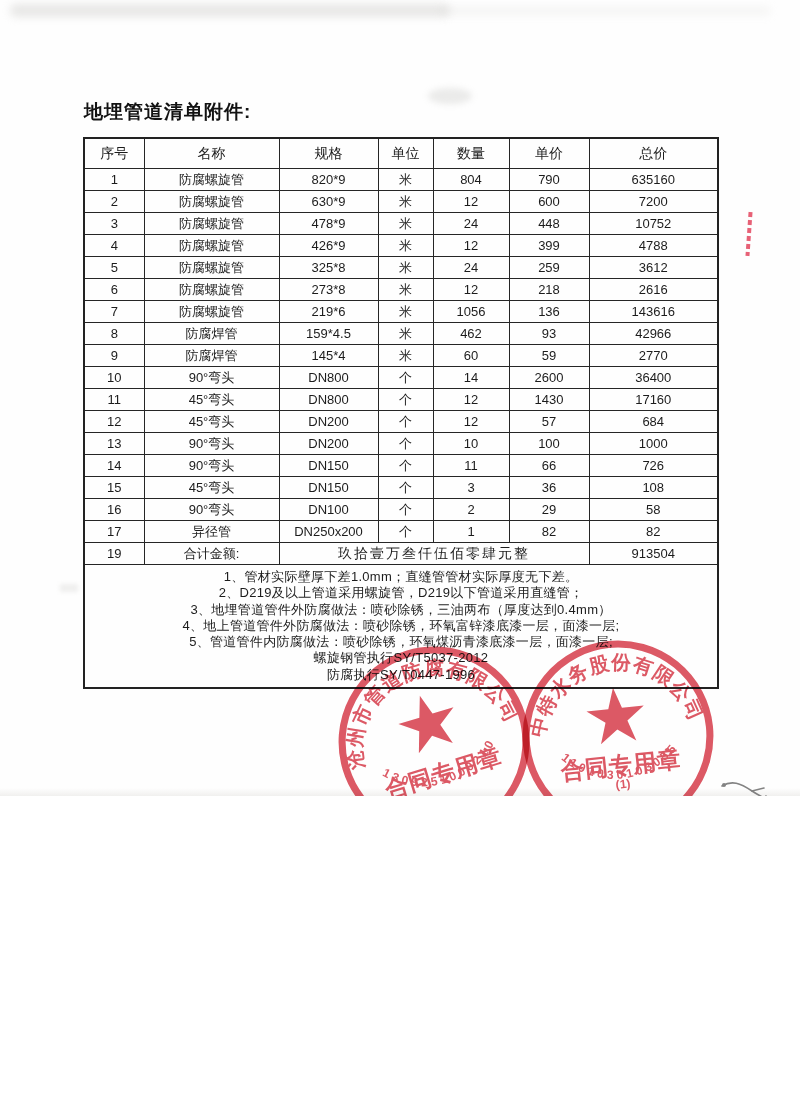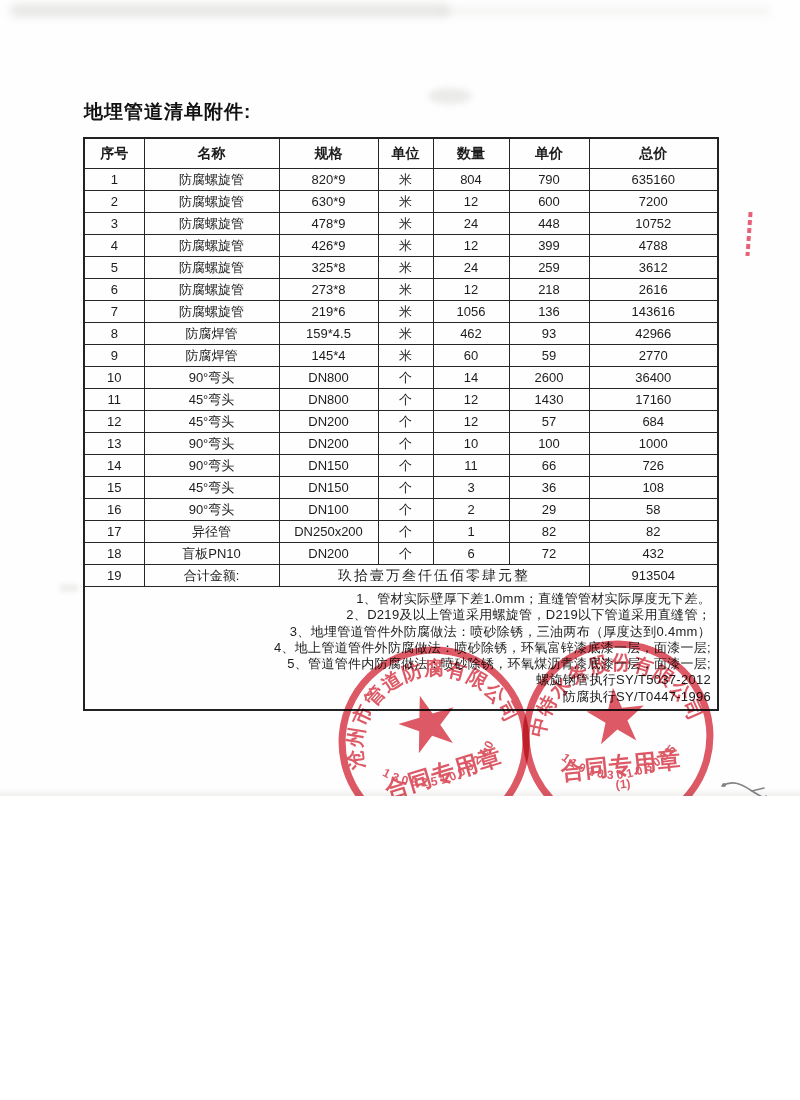--- a/index.html
+++ b/index.html
@@ -30,27 +30,27 @@
   .doc-table{
     position:absolute;top:137px;left:83px;width:634px;
     border-collapse:collapse;table-layout:fixed;
     font-size:13px;color:#1c1c1c;
   }
   .doc-table th,.doc-table td{
     border:1.5px solid #262626;text-align:center;vertical-align:middle;
     padding:0 2px;overflow:hidden;white-space:nowrap;
   }
   .doc-table{border:2.5px solid #222;}
-  .doc-table th{height:29px;font-size:14px;font-weight:bold;}
+  .doc-table th{height:29px;font-size:14px;font-weight:normal;}
   .doc-table td{height:21px;}
   .col-no{width:60px;} .col-name{width:135px;} .col-spec{width:99px;}
   .col-unit{width:55px;} .col-qty{width:76px;} .col-price{width:80px;} .col-total{width:129px;}
   td.amount-words{font-size:14px;letter-spacing:2px;font-weight:500;}
   td.notes-cell{height:114px;padding:4px 6px;white-space:normal;}
-  .note-line{font-size:13px;line-height:16.3px;text-align:right;letter-spacing:.3px;}
+  .note-line{font-size:13px;line-height:16.3px;text-align:center;letter-spacing:.3px;}
 
   
   .stamp{position:absolute;color:#d8404e;opacity:.87;mix-blend-mode:multiply;}
   .stamp-left{top:641px;left:333px;transform:rotate(-17deg);}
   .stamp-right{top:635px;left:517px;transform:rotate(-6deg);}
   .stamp-co{font-size:19.5px;font-weight:bold;letter-spacing:1px;fill:currentColor;}
   .stamp-label{font-size:23px;font-weight:bold;letter-spacing:1px;fill:currentColor;}
   .stamp-sub{font-size:12px;font-weight:bold;fill:currentColor;}
   .stamp-num{font-size:12px;font-weight:bold;letter-spacing:3.5px;fill:currentColor;}
 </style>
@@ -245,29 +245,20 @@
         <tr>
           <td>17</td>
           <td>异径管</td>
           <td>DN250x200</td>
           <td>个</td>
           <td>1</td>
           <td>82</td>
           <td>82</td>
         </tr>
         <tr>
-          <td>18</td>
-          <td>盲板PN10</td>
-          <td>DN200</td>
-          <td>个</td>
-          <td>6</td>
-          <td>72</td>
-          <td>432</td>
-        </tr>
-        <tr>
           <td>19</td>
           <td>合计金额:</td>
           <td colspan="4" class="amount-words">玖拾壹万叁仟伍佰零肆元整</td>
           <td>913504</td>
         </tr>
       </tbody>
     <tbody>
       <tr>
         <td class="notes-cell" colspan="7">
           <div class="note-line">1、管材实际壁厚下差1.0mm；直缝管管材实际厚度无下差。</div>

